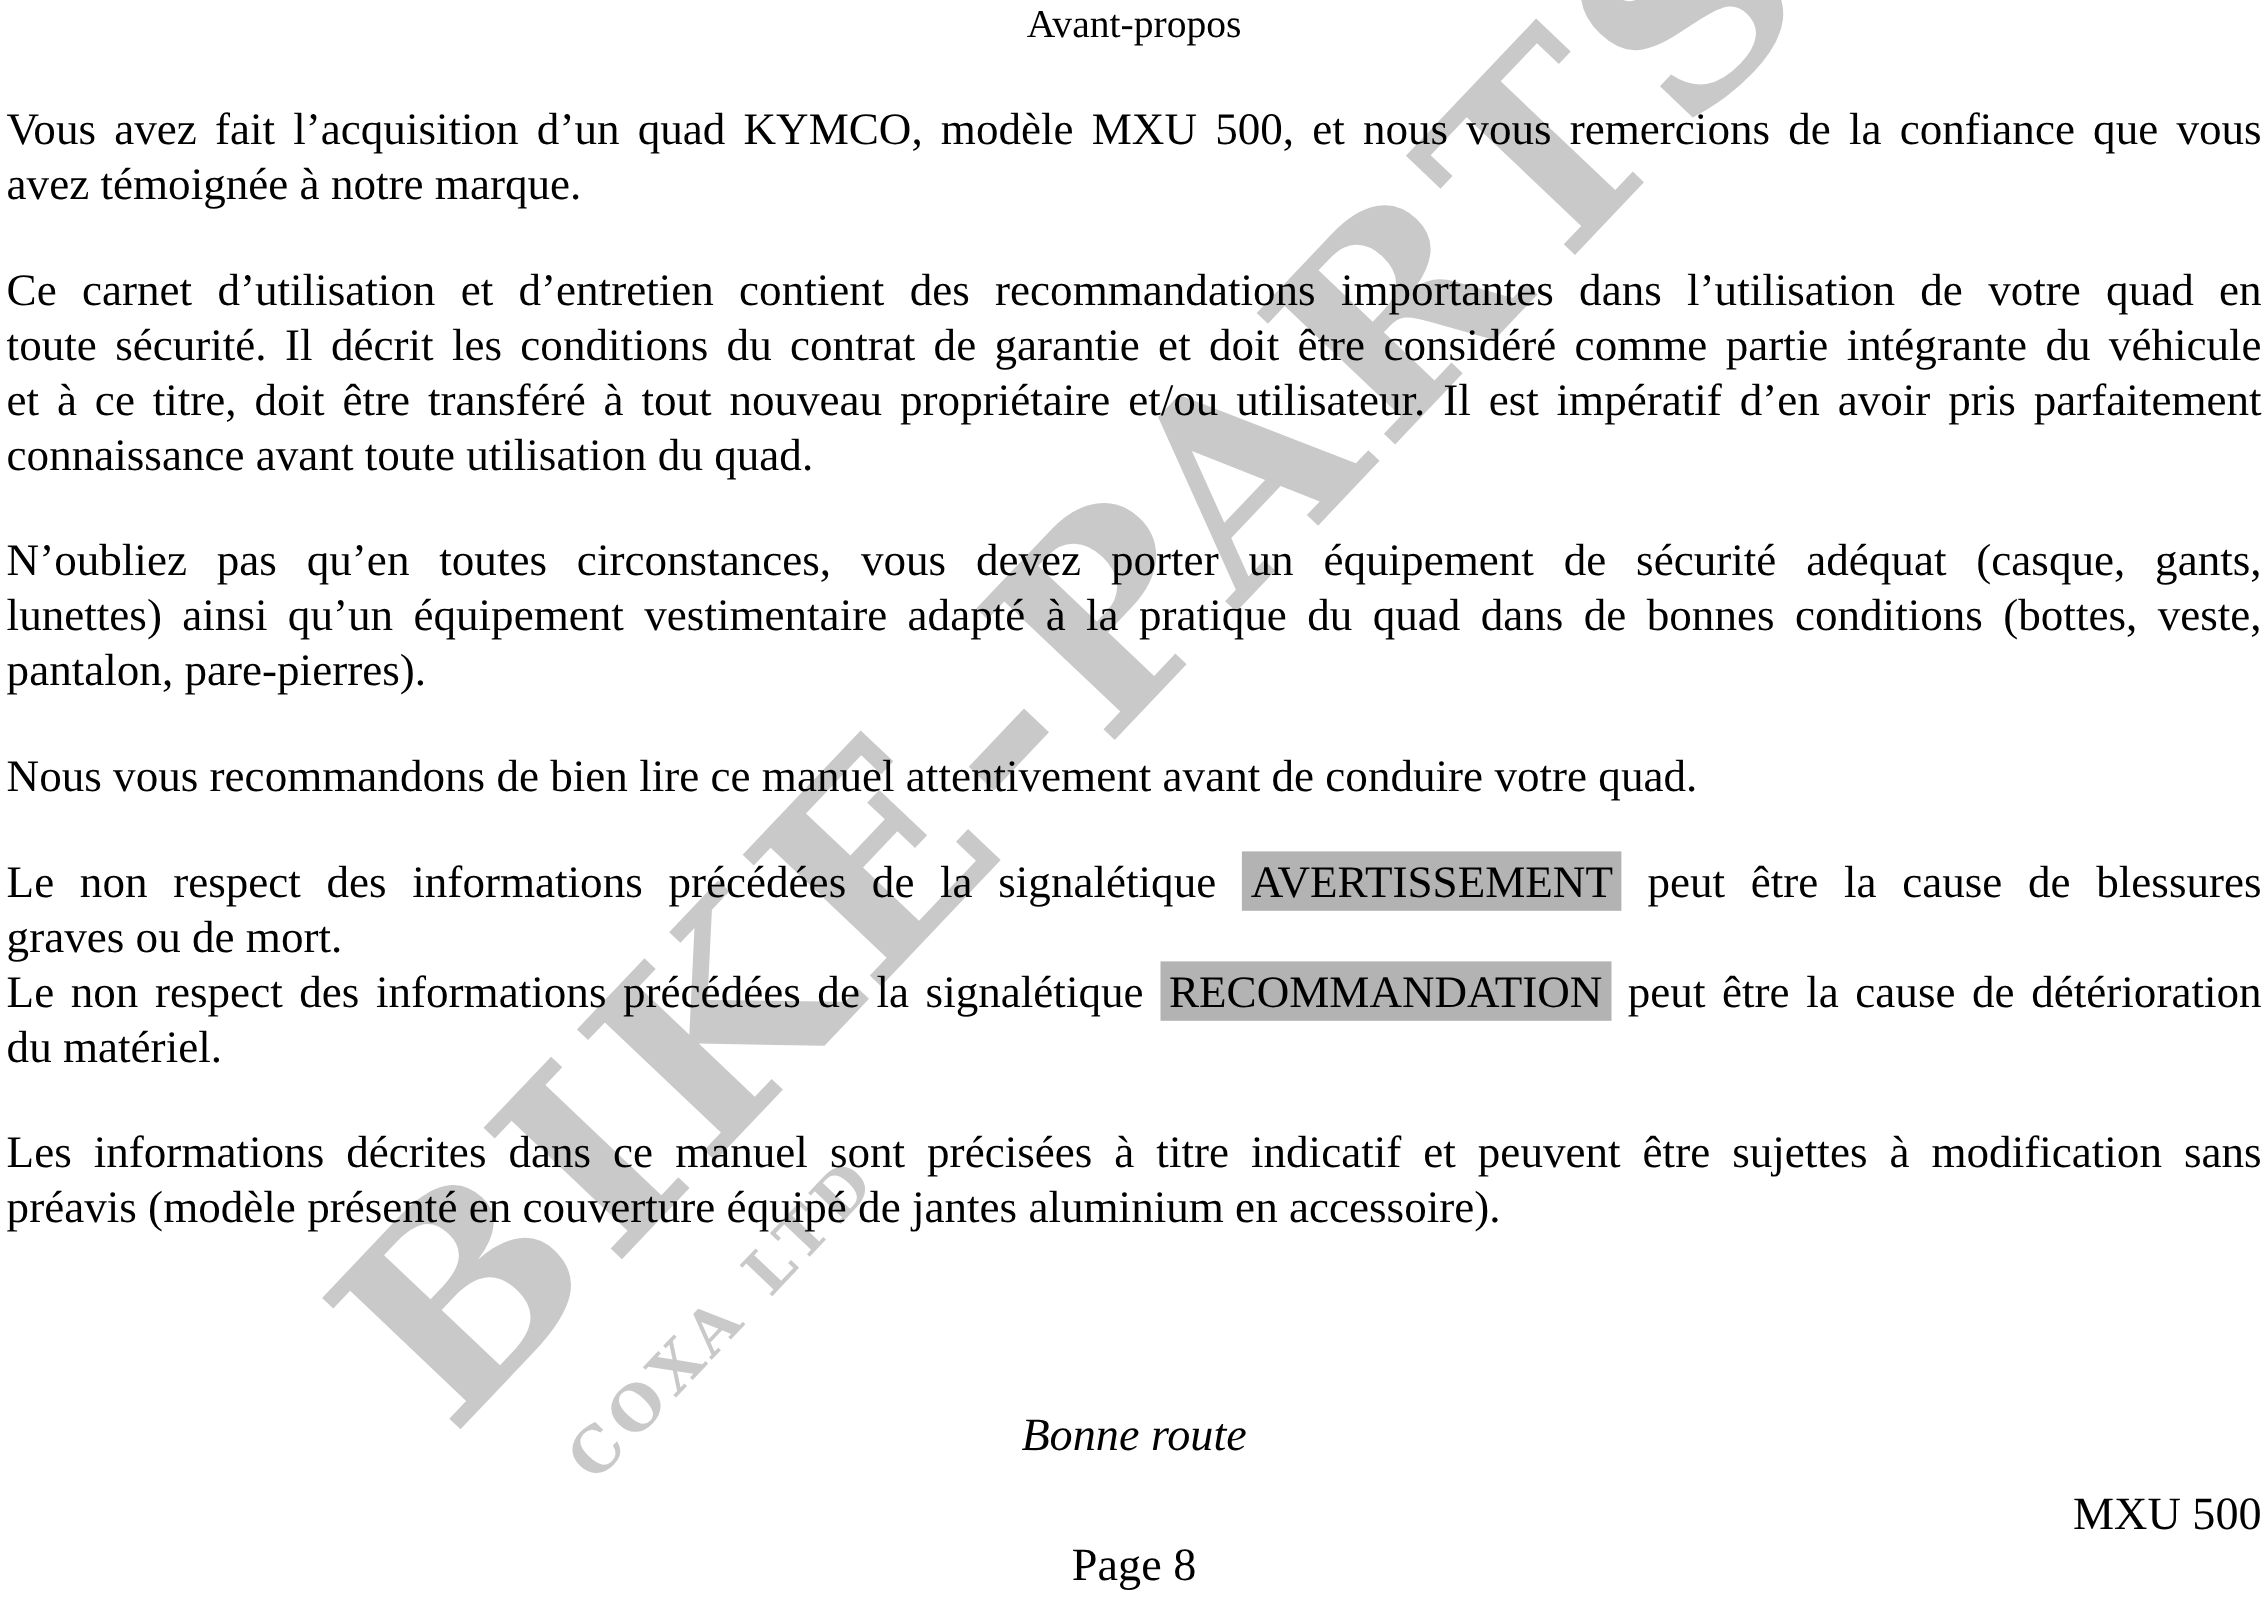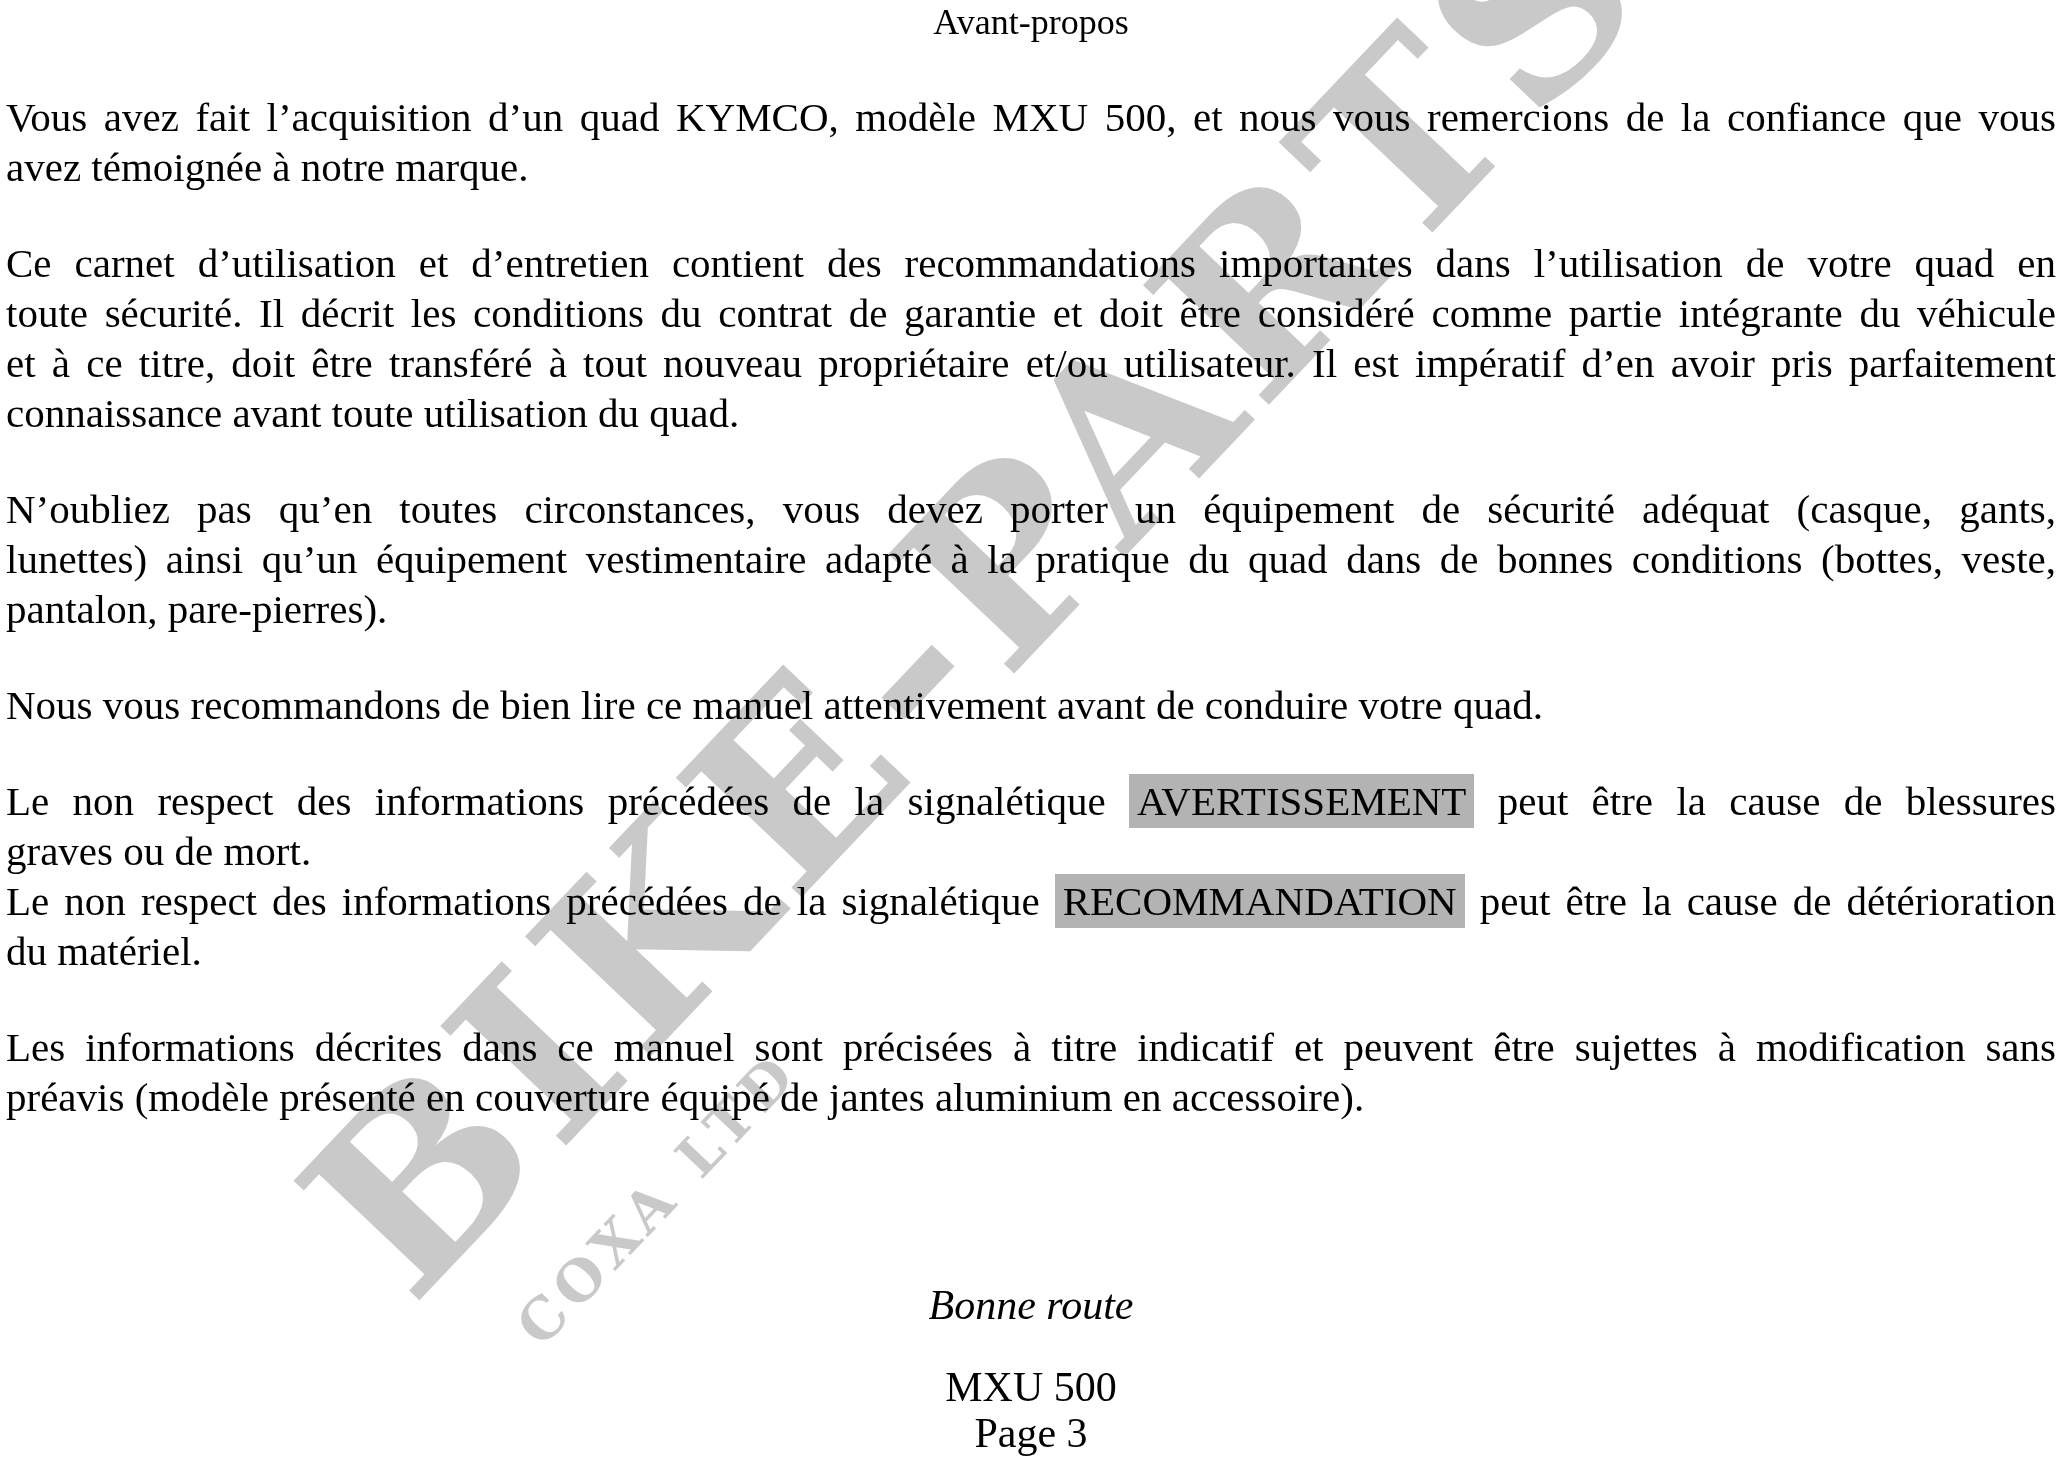--- a/index.html
+++ b/index.html
@@ -73,23 +73,23 @@
     font-weight: normal;
     padding: 4px 8px;
   }
   .closing {
     margin-top: 158px;
     font-size: 42px; line-height: 50px;
     font-style: italic;
     text-align: center;
   }
   .model {
-    margin-top: 32px;
+    margin-top: 22px;
     font-size: 42px; line-height: 50px;
-    text-align: center;
+    text-align: right;
   }
   .pageno {
     margin-top: -4px;
     font-size: 42px; line-height: 50px;
     text-align: center;
   }
 </style>
 </head>
 <body>
 
@@ -135,16 +135,16 @@
 
     <div class="para">
       <span class="line just">Les informations décrites dans ce manuel sont précisées à titre indicatif et peuvent être sujettes à modification sans</span>
       <span class="line">préavis (modèle présenté en couverture équipé de jantes aluminium en accessoire).</span>
     </div>
 
     <div class="closing">Bonne route</div>
 
     <div class="model">MXU 500</div>
 
-    <div class="pageno">Page 3</div>
+    <div class="pageno">Page 8</div>
 
   </div>
 </div>
 
 </body></html>

